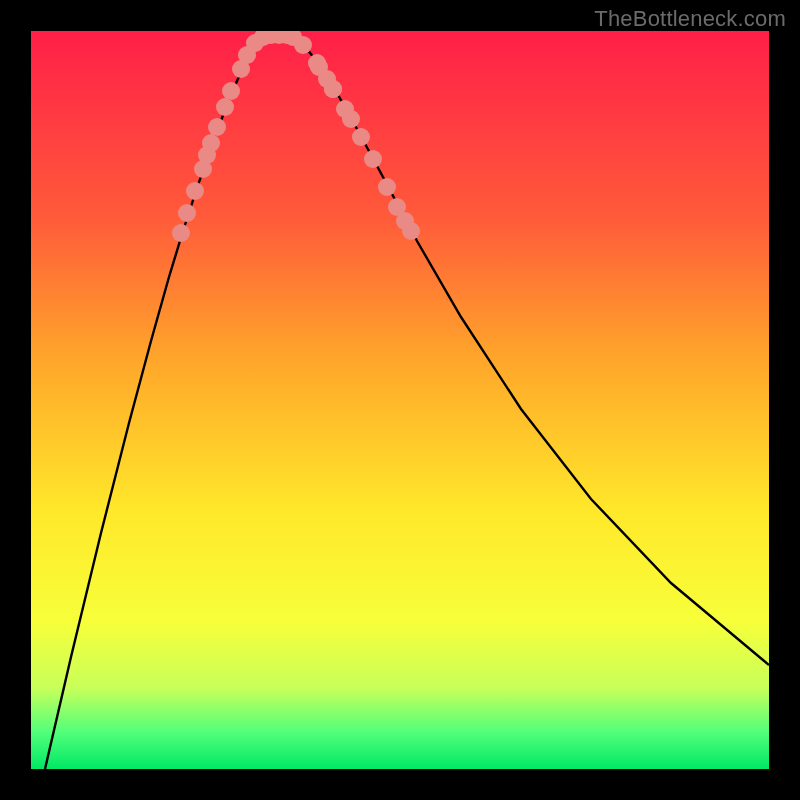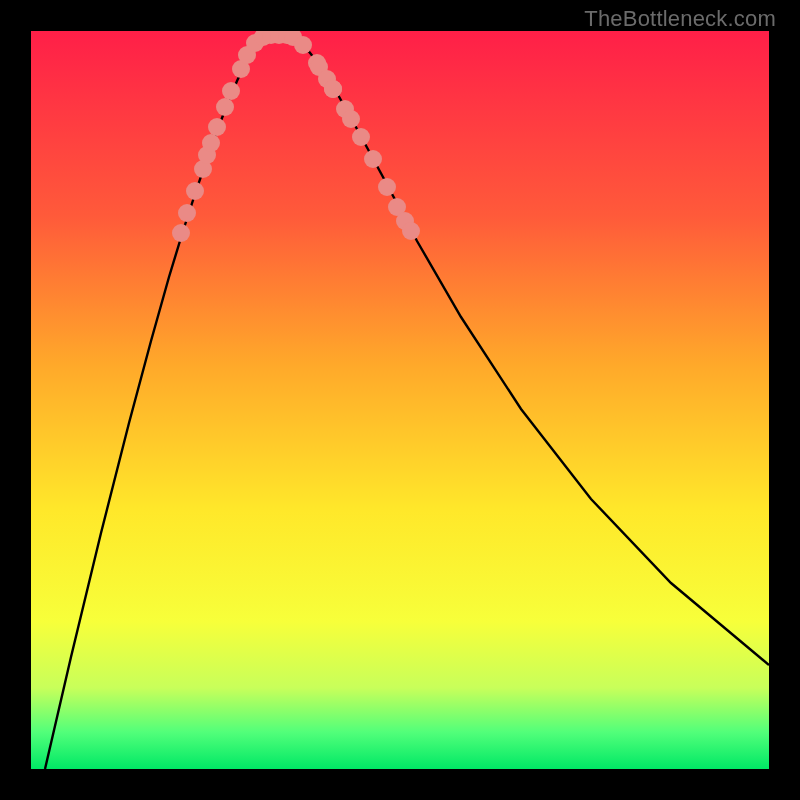--- a/index.html
+++ b/index.html
@@ -24,21 +24,21 @@
       #ffe82a 65%,
       #f7ff3a 80%,
       #c8ff5a 89%,
       #52ff7a 95%,
       #00e865 100%
     );
   }
   .watermark {
     position: absolute;
     top: 6px;
-    right: 24px;
+    right: 14px;
     color: #6b6b6b;
     font-size: 22px;
     letter-spacing: 0.2px;
     font-weight: 500;
   }
   svg {
     position: absolute;
     left: 0;
     top: 0;
   }

